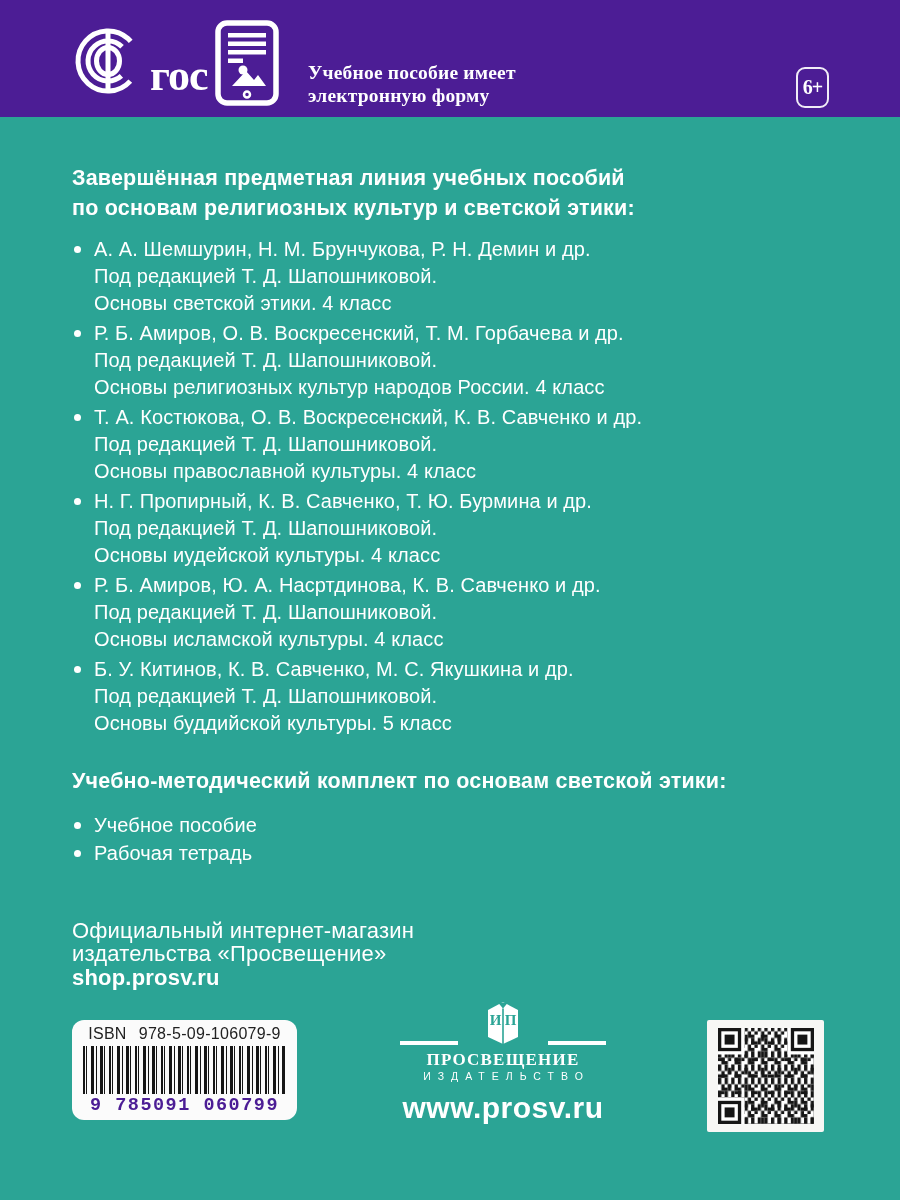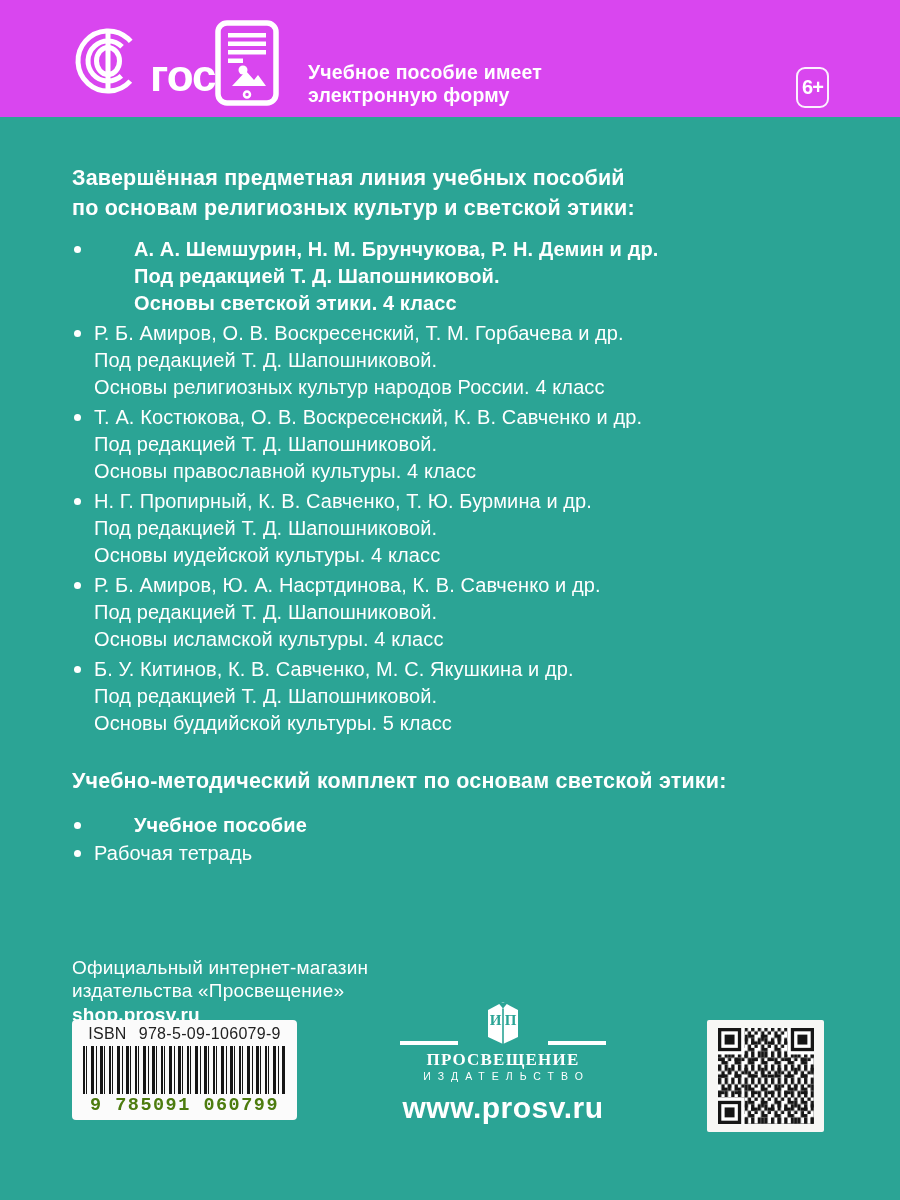--- a/index.html
+++ b/index.html
@@ -10,21 +10,22 @@
     color:#ffffff;
     position:relative;
     overflow:hidden;
     -webkit-font-smoothing:antialiased;
   }
   .page{position:absolute;inset:0;}
 
   
   .topbar{
     position:absolute;left:0;top:0;right:0;height:117px;
-    background:#d946ef;
+    background:#4c1d95;
+    font-family:Liberation Serif, serif;
   }
   .fgos{position:absolute;left:72px;top:24px;display:flex;align-items:flex-end;}
   .fgos svg{display:block;}
   .fgos-text{
     font-weight:bold;font-size:44px;line-height:40px;
     letter-spacing:-1px;margin-left:2px;margin-bottom:2px;
   }
   .tablet{position:absolute;left:215px;top:20px;}
   .ebook-note{
     position:absolute;left:308px;top:61px;
@@ -45,59 +46,59 @@
   }
   ul{list-style:none;margin:0;padding:0;}
   .item{
     display:flex;margin-bottom:3px;
     font-size:20px;line-height:27px;letter-spacing:.1px;
   }
   .item .dot{
     flex:0 0 auto;width:7px;height:7px;border-radius:50%;
     background:#fff;margin:10px 13px 0 2px;
   }
-  .item.bold{font-weight:bold;gap:40px;}
+  .item.bold{font-weight:normal;}
   .lines{display:block;}
   .ln{display:block;}
 
   .h2{
     margin:31px 0 0 0;
     font-size:21.5px;font-weight:bold;line-height:26px;letter-spacing:.2px;
   }
   .umk{margin-top:18px;}
   .umk .item{margin-bottom:0;font-size:20px;line-height:27.5px;}
   .umk .item .dot{margin-top:10px;}
 
-  .shop{margin-top:89px;font-size:19px;line-height:23.3px;letter-spacing:.2px;}
+  .shop{margin-top:52px;font-size:22px;line-height:23.3px;letter-spacing:.2px;}
   .shop .url{font-weight:bold;}
 
   
   .barcode-box{
     position:absolute;left:72px;top:1020px;width:225px;height:100px;
-    background:#fbfbfb;border-radius:4px;color:#1c1c1c;
+    background:#fbfbfb;border-radius:12px;color:#1c1c1c;
     text-align:center;
   }
   .isbn-line{
     margin-top:5px;font-size:16px;letter-spacing:.3px;color:#222;
     white-space:nowrap;
   }
   .isbn-line .isbn-label{margin-right:12px;}
   .bars{
     margin:3px 11px 0 11px;height:48px;
     background:repeating-linear-gradient(90deg,
       #161616 0 2px,#fbfbfb 2px 3px,
       #161616 3px 4px,#fbfbfb 4px 8px,
       #161616 8px 11px,#fbfbfb 11px 13px,
       #161616 13px 14px,#fbfbfb 14px 17px,
       #161616 17px 20px,#fbfbfb 20px 21px,
       #161616 21px 22px,#fbfbfb 22px 26px);
   }
   .digits{
     margin-top:1px;font-family:"Liberation Mono", monospace;
-    font-size:18.5px;font-weight:bold;letter-spacing:1.5px;color:#4d7c0f;
+    font-size:18.5px;font-weight:bold;letter-spacing:1.5px;color:#4c1d95;
     white-space:nowrap;
   }
 
   .publisher{
     position:absolute;left:396px;top:1001px;width:214px;text-align:center;
   }
   .pub-rule{position:absolute;top:40px;width:58px;height:4px;background:#fff;}
   .pub-rule.left{left:4px;}
   .pub-rule.right{right:4px;}
   .pub-logo{display:block;margin:0 auto;}

